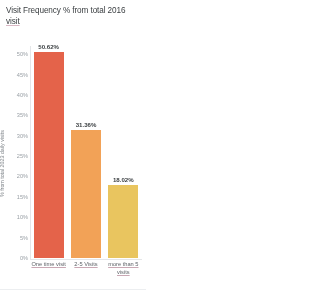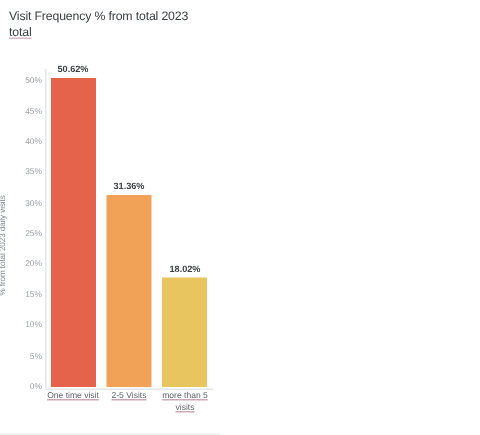--- a/index.html
+++ b/index.html
@@ -160,23 +160,23 @@
     height: 1px;
     background: #eceef0;
   }
 </style>
 </head>
 <body>
 
 <div id="chart-card">
 
   <div id="chart-title">
-    <span class="ttl-line1">Visit Frequency % from total 2023</span>
+    <span class="ttl-line1">Visit Frequency % from total 2016</span>
     <br>
-    <span class="ttl-line2">total</span>
+    <span class="ttl-line2">visit</span>
   </div>
 
   <div id="y-axis-title">% from total 2023 daily visits</div>
 
   <div id="y-ticks">
       <div class="y-tick" style="top: 212px;">0%</div>
       <div class="y-tick" style="top: 191.615px;">5%</div>
       <div class="y-tick" style="top: 171.231px;">10%</div>
       <div class="y-tick" style="top: 150.846px;">15%</div>
       <div class="y-tick" style="top: 130.462px;">20%</div>

